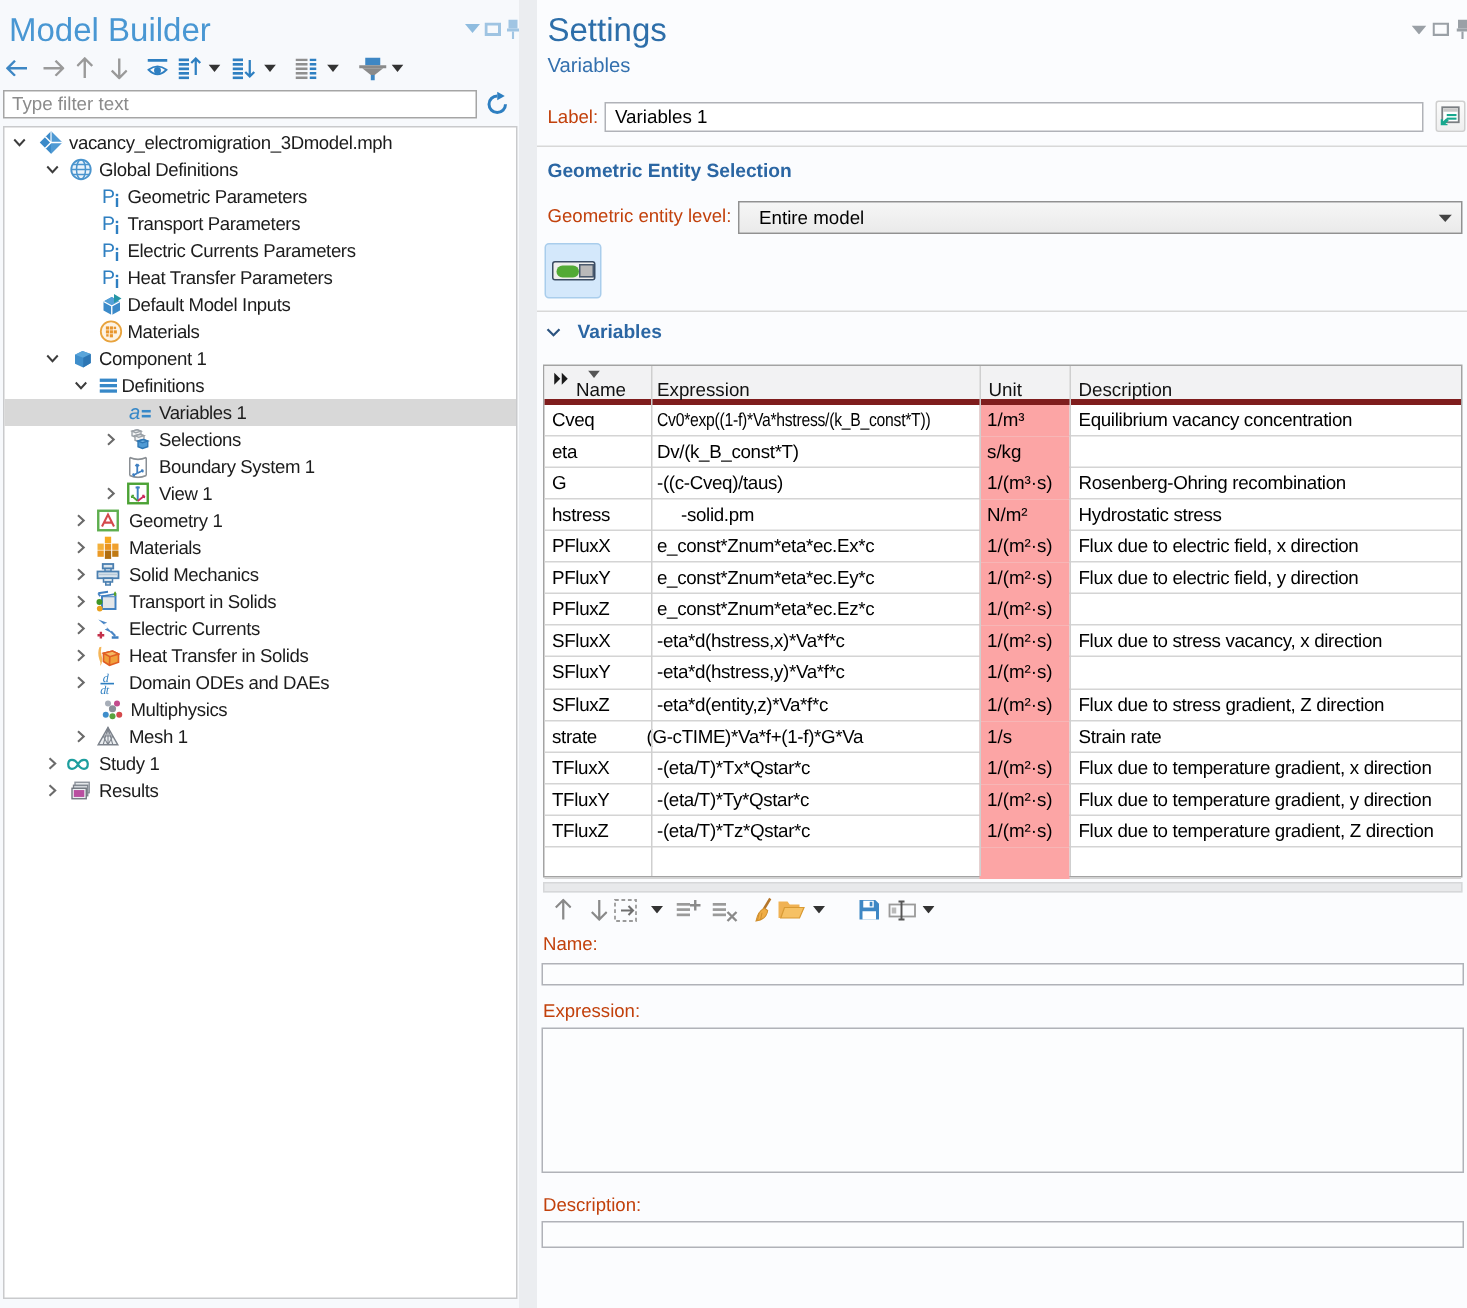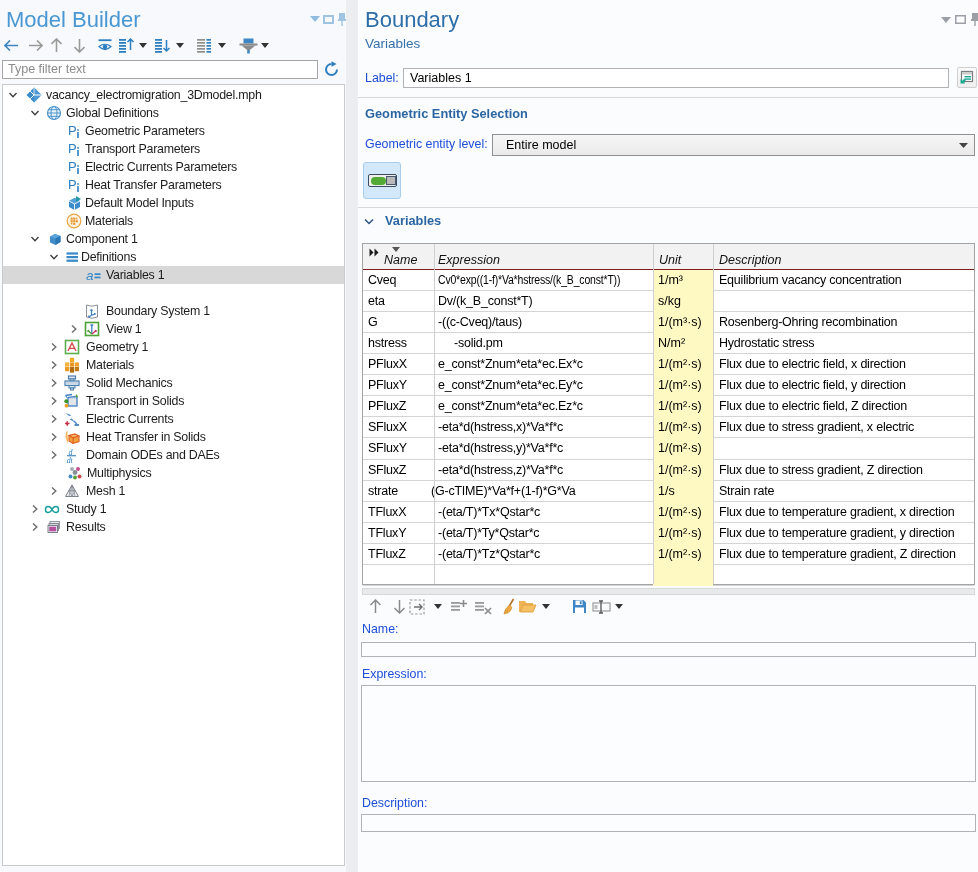--- a/index.html
+++ b/index.html
@@ -18,36 +18,36 @@
 .trow .lbl { position:absolute; top:2px; margin-left:-1px; }
 .sel { background:#d8d8d8; }
 .chev { position:absolute; top:4px; }
 .ticon { position:absolute; top:1px; }
 
 #right { position:absolute; left:358px; top:0; width:620px; height:872px; background:#fbfcfe; }
 #rtitle { position:absolute; left:7px; top:7px; font-size:22px; color:#2d6ea9; }
 #rsub { position:absolute; left:7px; top:36px; font-size:13.5px; color:#3470ae; }
 .seph { position:absolute; left:0; width:620px; height:1px; background:#d8d8d8; }
 .blue-h { position:absolute; font-size:12.8px; font-weight:bold; color:#2b66a3; }
-.lab { position:absolute; font-size:12.4px; color:#1d4ed8; }
+.lab { position:absolute; font-size:12.4px; color:#c2410c; }
 .tin { position:absolute; background:#fcfdfe; border:1px solid #b0b2b8; }
 
 #vtable { position:absolute; left:4px; top:243px; width:613px; height:342px;
   border:1px solid #a3a3a3; background:#fff; }
 
 svg { display:block; }
 
 
 .thead { position:absolute; left:0; top:0; width:611px; height:26px; background:#f2f2f3;
-  border-bottom:1px solid #7f1d1d;font-style:italic; }
+  border-bottom:4px solid #7f1d1d; }
 .hname { position:absolute; top:9px; font-size:12.5px; color:#111; }
 .tr { position:absolute; left:0; width:611px; height:21.06px; border-bottom:1px solid #d4d4d4; }
 .td { position:absolute; top:0; height:21.06px; letter-spacing:-0.22px; padding:3px 0 0 0; font-size:12.5px; color:#000;
   white-space:nowrap; overflow:hidden; }
-.tdu { background:#fef9c3; letter-spacing:0; }
+.tdu { background:#fca5a5; letter-spacing:0; }
 .cline { position:absolute; top:0; bottom:0; width:1px; background:#cfcfcf; }
 
 </style>
 </head>
 <body>
 <div id="stage">
   <div id="left">
     <div id="lefttitle">Model Builder</div>
 
     <svg width="10" height="6" viewBox="0 0 10 6" style="position:absolute;left:310px;top:16px;">
@@ -298,20 +298,40 @@
 <div class="trow sel" style="top:181px;">
           <span class="ticon" style="left:83px;">
             <svg width="16" height="16" viewBox="0 0 16 16">
               <text x="0" y="12.5" font-family="Liberation Sans" font-size="13.5" font-style="italic" fill="#3788c8">a</text>
               <rect x="8.5" y="6.3" width="6" height="1.7" fill="#3788c8"></rect>
               <rect x="8.5" y="9.6" width="6" height="1.7" fill="#3788c8"></rect>
             </svg>
           </span>
           <span class="lbl" style="left:104px;">Variables 1</span>
         </div>
+<div class="trow" style="top:199px;">
+          <span class="chev" style="left:66px;">
+            <svg width="10" height="10" viewBox="0 0 10 10">
+              <path d="M3 1.5 L6.8 5 L3 8.5" fill="none" stroke="#6b6b6b" stroke-width="1.4"></path>
+            </svg>
+          </span>
+          <span class="ticon" style="left:81px;">
+            <svg width="16" height="16" viewBox="0 0 16 16">
+              <g>
+                <path d="M4 2.5 L7.5 1.5 L10 2.5 L10 5.5 L6.5 6.5 L4 5.5 Z" fill="#f2f3f4" stroke="#9aa0a6" stroke-width="0.9"></path>
+                <path d="M4 2.5 L7.5 1.5 L10 2.5 L6.5 3.6 Z" fill="#e4e6e8" stroke="#9aa0a6" stroke-width="0.9"></path>
+                <path d="M6 5.5 L9.5 4.5 L12 5.5 L12 8.5 L8.5 9.5 L6 8.5 Z" fill="#f2f3f4" stroke="#9aa0a6" stroke-width="0.9"></path>
+                <path d="M6 5.5 L9.5 4.5 L12 5.5 L8.5 6.6 Z" fill="#e4e6e8" stroke="#9aa0a6" stroke-width="0.9"></path>
+                <path d="M8 9 L11.5 8 L14.5 9 L14.5 12.8 L11 14 L8 12.8 Z" fill="#4f9ad4" stroke="#2d76b4" stroke-width="0.9"></path>
+                <path d="M8 9 L11.5 8 L14.5 9 L11 10.2 Z" fill="#6fb0e0" stroke="#2d76b4" stroke-width="0.9"></path>
+              </g>
+            </svg>
+          </span>
+          <span class="lbl" style="left:104px;">Selections</span>
+        </div>
 <div class="trow" style="top:217px;">
           <span class="ticon" style="left:81px;">
             <svg width="16" height="16" viewBox="0 0 16 16">
               <path d="M2.5 2 Q8 4.5 13.5 2 L13.5 14 Q8 16.5 2.5 14 Z" fill="#ffffff"></path>
               <path d="M2.5 2 Q8 4.5 13.5 2 M2.5 2 L2.5 14 M13.5 2 L13.5 14 M2.5 14 Q8 16.5 13.5 14" fill="none" stroke="#8a8f94" stroke-width="1"></path>
               <path d="M7.5 12.5 L7.5 6.5 M7.5 6.5 L6.3 7.7 M7.5 6.5 L8.7 7.7" stroke="#3f7fc1" stroke-width="1.2" fill="none"></path>
               <path d="M7.5 12.5 L11.5 10.5 M11.5 10.5 L10 10.6 M11.5 10.5 L10.8 11.8" stroke="#3f7fc1" stroke-width="1.2" fill="none"></path>
               <path d="M7.5 12.5 L4.5 14 M4.5 14 L5.2 12.6 M4.5 14 L6 14.1" stroke="#3f7fc1" stroke-width="1.2" fill="none"></path>
             </svg>
           </span>
@@ -505,21 +525,21 @@
                 <rect x="2" y="6.5" width="9.5" height="7" fill="#eceff2" stroke="#6e747c" stroke-width="0.9"></rect>
                 <rect x="3.2" y="7.7" width="7" height="4.6" fill="#b94fa0"></rect>
               </g>
             </svg>
           </span>
           <span class="lbl" style="left:64px;">Results</span>
         </div>
 </div>
   </div>
   <div id="right">
-    <div id="rtitle">Boundary</div>
+    <div id="rtitle">Settings</div>
     <div id="rsub">Variables</div>
     <div class="lab" style="left:7px; top:71px;">Label:</div>
     <div class="tin" style="left:45px; top:68px; width:546px; height:20px; font-size:12.5px; color:#000; padding:2px 0 0 6px; background:#fff;">Variables 1</div>
     <div class="seph" style="top:97px;"></div>
     <div class="blue-h" style="left:7px; top:106px;">Geometric Entity Selection</div>
     <div class="lab" style="left:7px; top:137px;">Geometric entity level:</div>
     <div class="seph" style="top:207px;"></div>
     <div class="blue-h" style="left:27px; top:213px;">Variables</div>
     <div id="vtable">
 <div class="thead">
@@ -568,36 +588,35 @@
 <div class="tr" style="top:131.30px;">
 <span class="td" style="left:0; width:71px; padding-left:5px;">PFluxY</span>
 <span class="td" style="left:71px; width:219px; padding-left:4px;">e_const*Znum*eta*ec.Ey*c</span>
 <span class="td tdu" style="left:290px; width:60px; padding-left:5px;">1/(m²·s)</span>
 <span class="td" style="left:350px; width:261px; padding-left:6px;">Flux due to electric field, y direction</span>
 </div>
 <div class="tr" style="top:152.36px;">
 <span class="td" style="left:0; width:71px; padding-left:5px;">PFluxZ</span>
 <span class="td" style="left:71px; width:219px; padding-left:4px;">e_const*Znum*eta*ec.Ez*c</span>
 <span class="td tdu" style="left:290px; width:60px; padding-left:5px;">1/(m²·s)</span>
-<span class="td" style="left:350px; width:261px; padding-left:6px;">Flux due to electric field, Z direction</span>
 </div>
 <div class="tr" style="top:173.42px;">
 <span class="td" style="left:0; width:71px; padding-left:5px;">SFluxX</span>
 <span class="td" style="left:71px; width:191px; padding-left:4px;">-eta*d(hstress,x)*Va*f*c</span>
 <span class="td tdu" style="left:290px; width:60px; padding-left:5px;">1/(m²·s)</span>
-<span class="td" style="left:350px; width:261px; padding-left:6px;">Flux due to stress gradient, x electric</span>
+<span class="td" style="left:350px; width:261px; padding-left:6px;">Flux due to stress vacancy, x direction</span>
 </div>
 <div class="tr" style="top:194.48px;">
 <span class="td" style="left:0; width:71px; padding-left:5px;">SFluxY</span>
 <span class="td" style="left:71px; width:260px; padding-left:4px;">-eta*d(hstress,y)*Va*f*c</span>
 <span class="td tdu" style="left:290px; width:60px; padding-left:5px;">1/(m²·s)</span>
 </div>
 <div class="tr" style="top:215.54px;">
 <span class="td" style="left:0; width:71px; padding-left:5px;">SFluxZ</span>
-<span class="td" style="left:71px; width:219px; padding-left:4px;">-eta*d(hstress,z)*Va*f*c</span>
+<span class="td" style="left:71px; width:219px; padding-left:4px;">-eta*d(entity,z)*Va*f*c</span>
 <span class="td tdu" style="left:290px; width:60px; padding-left:5px;">1/(m²·s)</span>
 <span class="td" style="left:350px; width:261px; padding-left:6px;">Flux due to stress gradient, Z direction</span>
 </div>
 <div class="tr" style="top:236.60px;">
 <span class="td" style="left:0; width:71px; padding-left:5px;">strate</span>
 <span class="td" style="left:64px; width:219px; padding-left:4px;">(G-cTIME)*Va*f+(1-f)*G*Va</span>
 <span class="td tdu" style="left:290px; width:60px; padding-left:5px;">1/s</span>
 <span class="td" style="left:350px; width:261px; padding-left:6px;">Strain rate</span>
 </div>
 <div class="tr" style="top:257.66px;">

